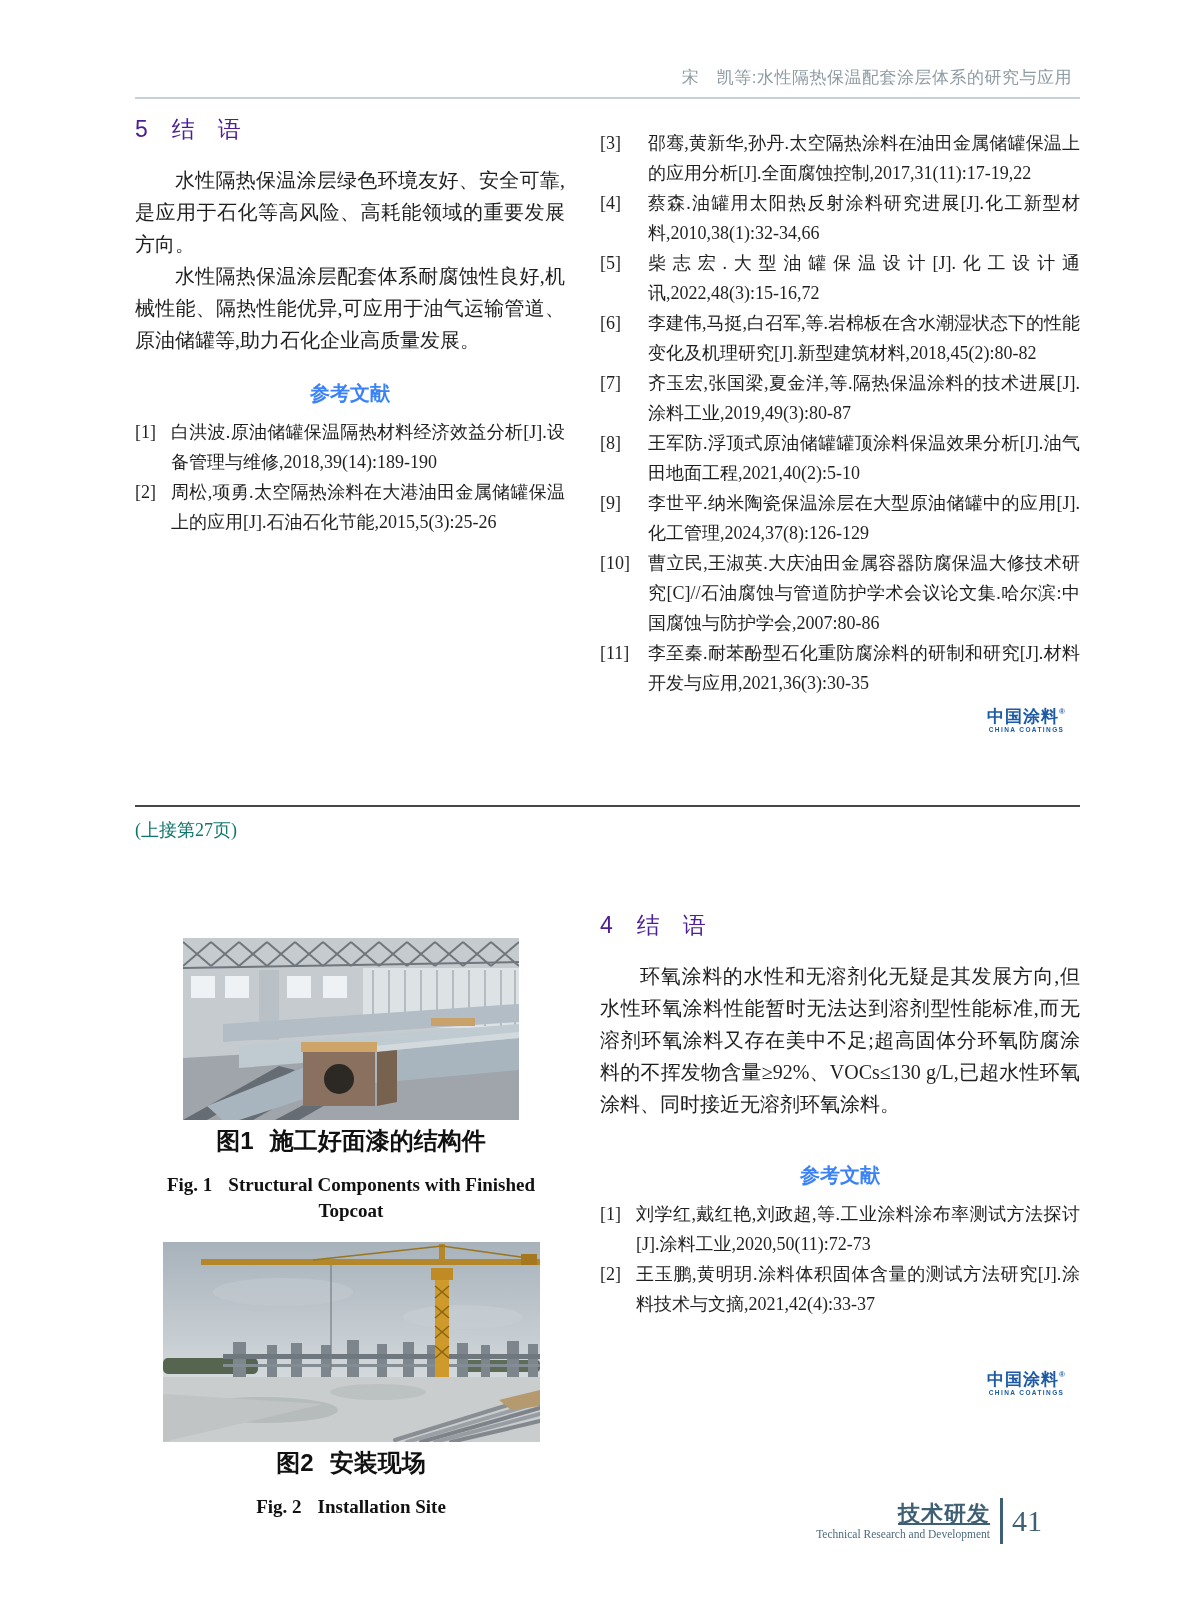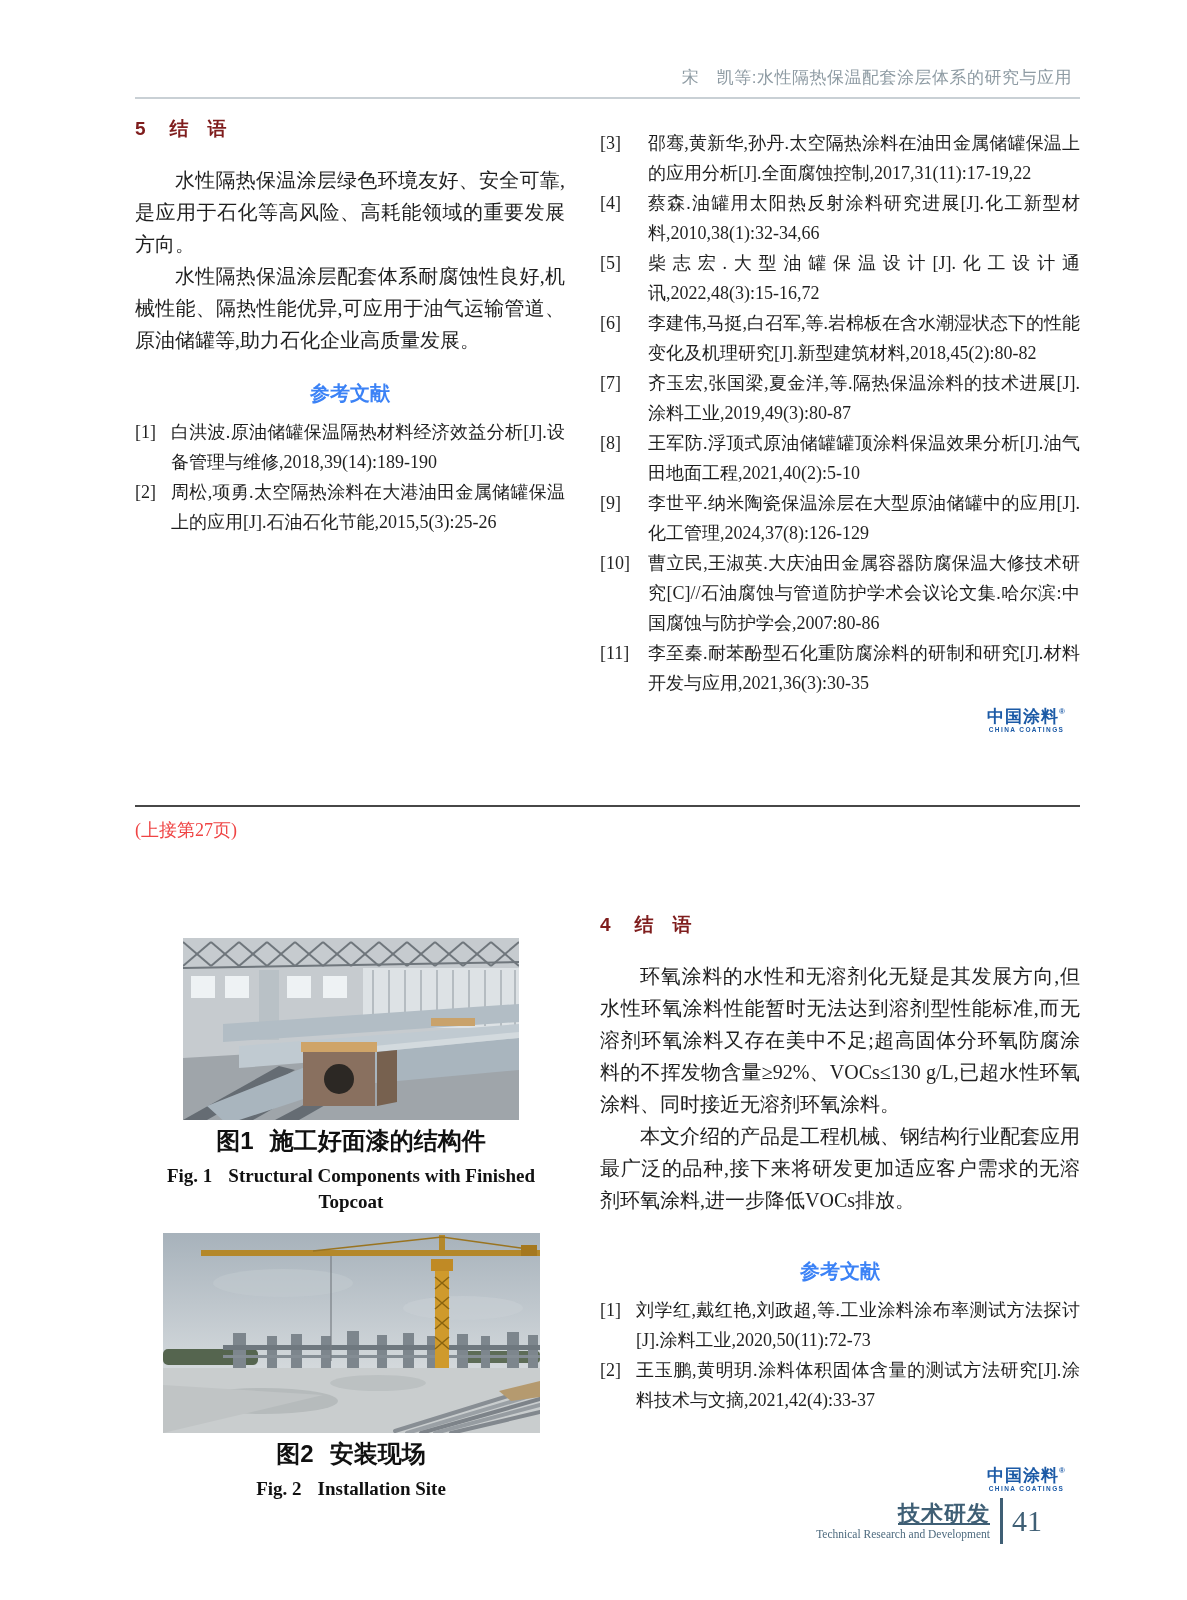--- a/index.html
+++ b/index.html
@@ -17,21 +17,21 @@
 
   
   .col{position:absolute;}
   .top-left{left:135px;top:112px;width:430px;}
   .top-right{left:600px;top:128px;width:480px;}
   .bottom-left{left:135px;top:860px;width:432px;}
   .bottom-right{left:600px;top:908px;width:480px;}
 
   .sec-head{
     margin:0 0 18px 0;font-family:"Liberation Sans","DejaVu Sans",sans-serif;
-    font-size:19px;font-weight:bold;color:#7f1d1d;line-height:34px;
+    font-size:23px;font-weight:normal;color:#4c1d95;line-height:34px;
   }
   .sec-num{margin-right:24px;}
 
   .body-p{margin:0;font-size:20px;line-height:32px;text-align:justify;text-indent:2em;}
 
   .ref-heading{
     margin:24px 0 10px 0;text-align:center;font-family:"Liberation Sans","DejaVu Sans",sans-serif;
     font-size:20px;font-weight:bold;color:#3b82f6;
   }
   .ref{position:relative;margin:0;font-size:18px;line-height:30px;text-align:justify;}
@@ -48,32 +48,32 @@
     font-weight:bold;font-size:17px;color:#1c5aa6;letter-spacing:1px;text-align:center;margin-left:19px;
   }
   .logo-tm{font-size:8px;vertical-align:top;}
   .logo-en{
     font-family:"Liberation Sans","DejaVu Sans",sans-serif;font-weight:bold;
     font-size:6.5px;color:#1c5aa6;letter-spacing:1.4px;margin-top:2px;
   }
 
   
   .mid-divider{position:absolute;top:805px;left:135px;width:945px;height:2px;background:#474747;}
-  .continuation{position:absolute;top:818px;left:135px;font-size:18px;color:#ef4444;}
+  .continuation{position:absolute;top:818px;left:135px;font-size:18px;color:#0f766e;}
 
   
   .figure-block{text-align:center;}
   .photo{display:block;margin:0 auto;background:#cfd4d7;}
   .photo1{margin-top:78px;}
   .photo2{margin-top:18px;}
   .cap-zh{
     margin-top:8px;font-family:"Liberation Sans","DejaVu Sans",sans-serif;
     font-weight:bold;font-size:24px;line-height:26px;color:#111;
   }
-  .cap-en{font-weight:bold;font-size:19px;line-height:26px;margin-top:9px;color:#111;}
+  .cap-en{font-weight:bold;font-size:19px;line-height:26px;margin-top:18px;color:#111;}
   .cap-no{margin-right:16px;}
 
   
   .footer{position:absolute;top:1498px;right:137px;display:flex;align-items:center;}
   .footer-labels{text-align:right;}
   .footer-zh{
     font-family:"Liberation Sans","DejaVu Sans",sans-serif;font-weight:bold;
     font-size:22px;line-height:24px;color:#3f5f75;letter-spacing:1px;text-decoration:underline;
   }
   .footer-en{font-size:11.5px;color:#4d6a7e;margin-top:2px;}
@@ -307,21 +307,20 @@
   </section>
 
   <section class="col bottom-right">
     <h2 class="sec-head">
       <span class="sec-num">4</span><span class="sec-title">结　语</span>
     </h2>
     <div>
 
         <p class="body-p">环氧涂料的水性和无溶剂化无疑是其发展方向,但水性环氧涂料性能暂时无法达到溶剂型性能标准,而无溶剂环氧涂料又存在美中不足;超高固体分环氧防腐涂料的不挥发物含量≥92%、VOCs≤130 g/L,已超水性环氧涂料、同时接近无溶剂环氧涂料。</p>
 
-        <p class="body-p">本文介绍的产品是工程机械、钢结构行业配套应用最广泛的品种,接下来将研发更加适应客户需求的无溶剂环氧涂料,进一步降低VOCs排放。</p>
       </div>
     <h3 class="ref-heading" style="margin-top:42px;">参考文献</h3>
     <div class="refs-left">
 
         <p class="ref">
           <span class="ref-marker">[1]</span><span>刘学红,戴红艳,刘政超,等.工业涂料涂布率测试方法探讨[J].涂料工业,2020,50(11):72-73</span>
         </p>
 
         <p class="ref">
           <span class="ref-marker">[2]</span><span>王玉鹏,黄明玥.涂料体积固体含量的测试方法研究[J].涂料技术与文摘,2021,42(4):33-37</span>

